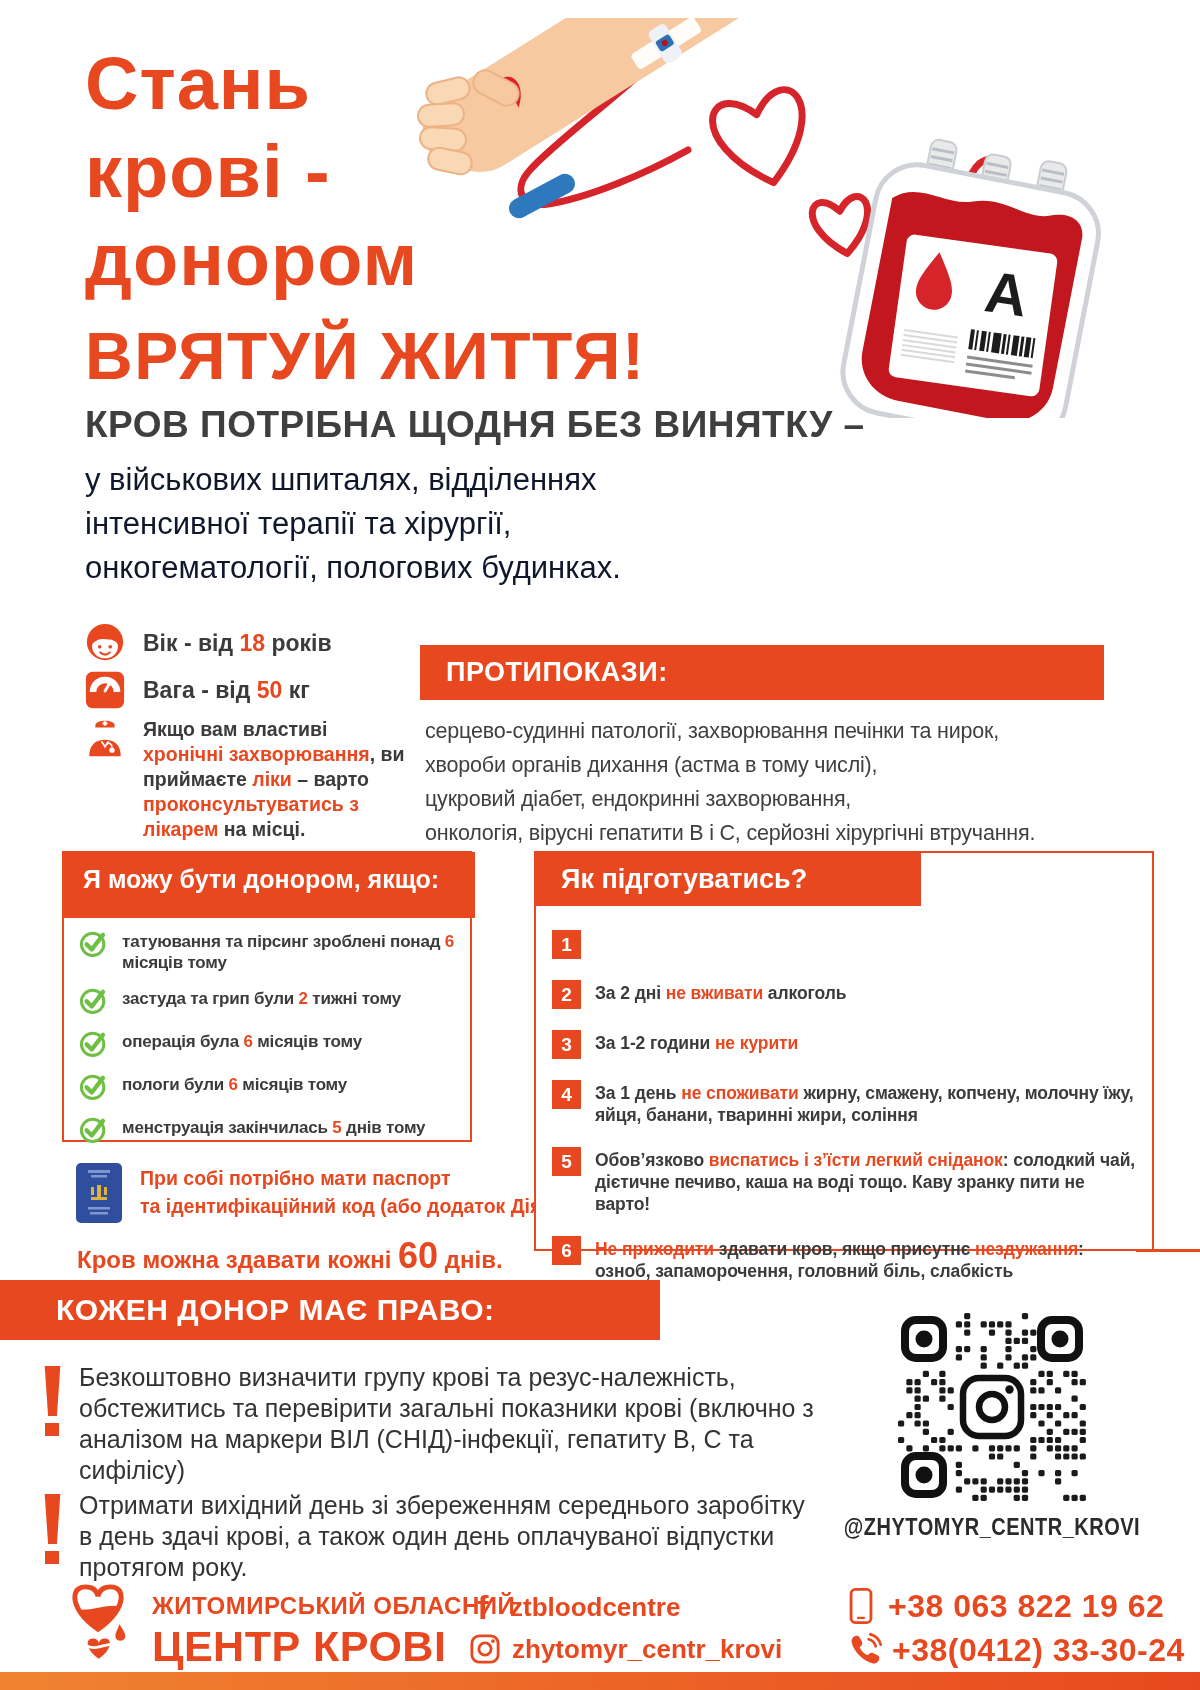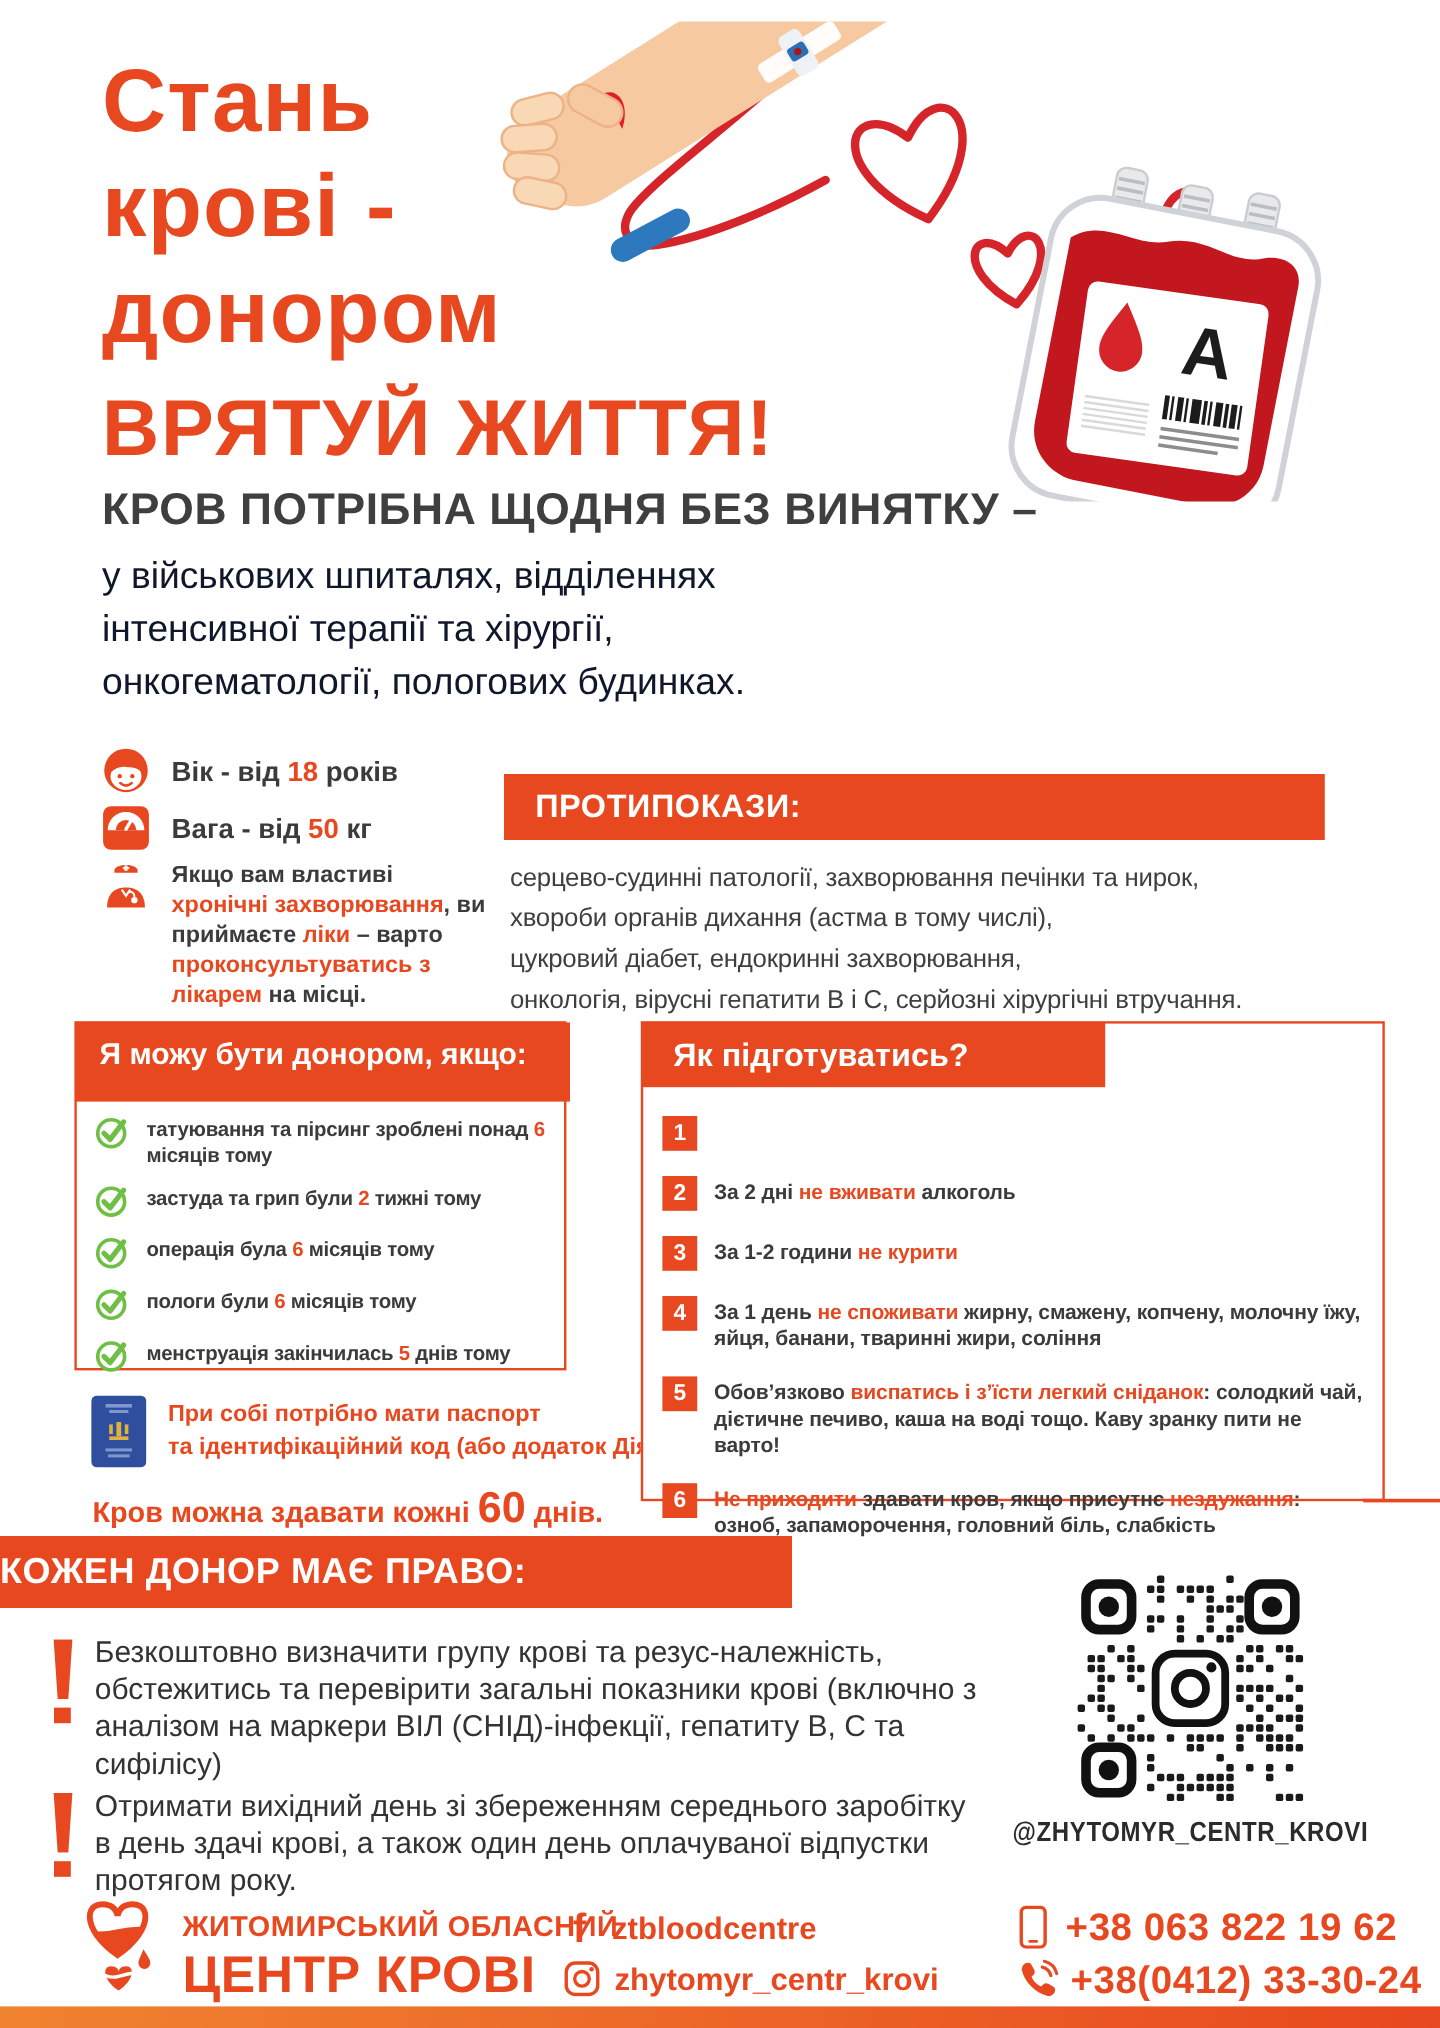--- a/index.html
+++ b/index.html
@@ -65,21 +65,21 @@
 
   
   .passport-row { position:absolute; left:76px; top:1160px; display:flex; align-items:flex-start; }
   .passport-icon { flex:0 0 46px; width:46px; height:60px; margin-right:18px; margin-top:3px; }
   .passport-note { color:var(--accent); font-weight:bold; font-size:19.5px; line-height:28px; padding-top:4px; }
   .frequency { position:absolute; left:66px; top:1238px; color:var(--accent); font-weight:bold; font-size:24px;margin-left:11px; }
 
   
   .rights-banner { position:absolute; left:0; top:1280px; width:660px; height:60px;
     background:var(--accent); color:#fff; font-size:30px; font-weight:bold; line-height:60px;
-    letter-spacing:.5px; }
+    padding-left:56px; letter-spacing:.5px; }
   .right-divider { position:absolute; left:1136px; top:1249px; width:64px; height:3px; background:var(--accent); }
   .rights { position:absolute; left:44px; top:1362px; width:780px; }
   .rights-item { display:flex; align-items:flex-start; margin-bottom:4px; }
   .excl { flex:0 0 17px; width:17px; margin-right:18px; margin-top:4px; }
   .excl .bar { width:17px; height:50px; background:var(--accent); clip-path:polygon(4% 0,96% 0,76% 100%,24% 100%); }
   .excl .dot { width:14px; height:13px; background:var(--accent); margin:7px 0 0 1px; }
   .rights-text { font-size:25px; color:#333; line-height:31px; width:740px; }
 
   
   .qr-block { position:absolute; left:802px; top:1312px; width:380px; text-align:center; }

